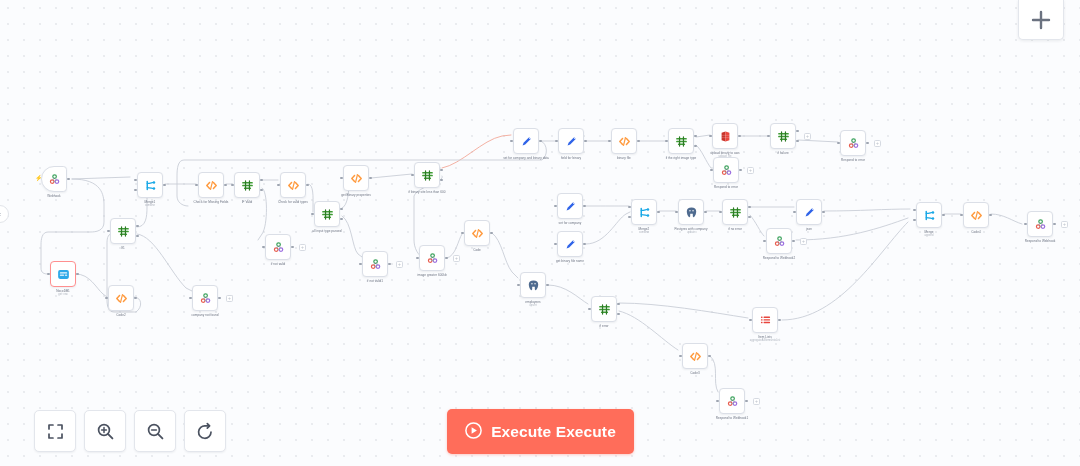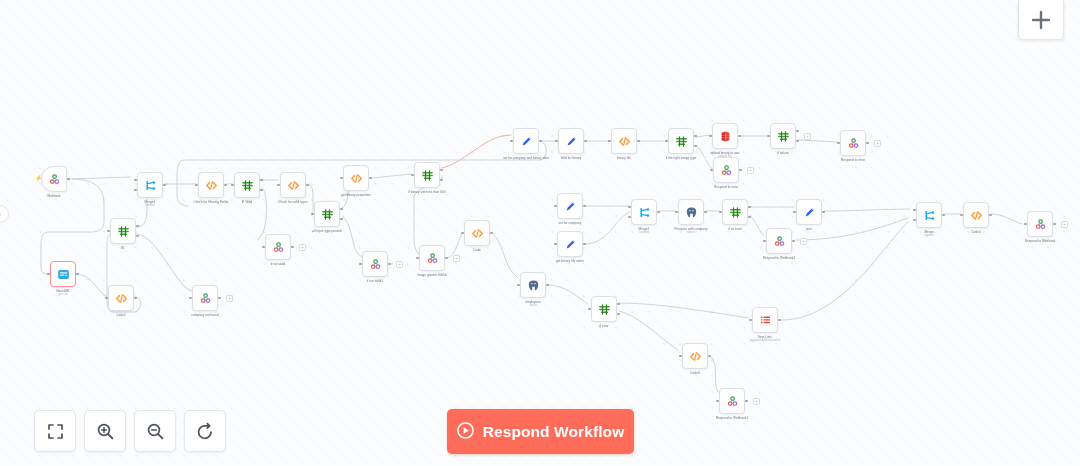--- a/index.html
+++ b/index.html
@@ -770,16 +770,16 @@
     </div>
   </div>
 
   <button id="execute-workflow-button">
     <span>
       <svg width="17" height="17" viewBox="0 0 17 17">
         <circle cx="8.5" cy="8.5" r="7.6" fill="none" stroke="#ffffff" stroke-width="1.5"></circle>
         <path d="M6.6 5.2 L11.9 8.5 L6.6 11.8 Z" fill="#ffffff"></path>
       </svg>
     </span>
-    <span class="ew-label">Respond Workflow</span>
+    <span class="ew-label">Execute Execute</span>
   </button>
 
 </div>
 
 </body></html>

